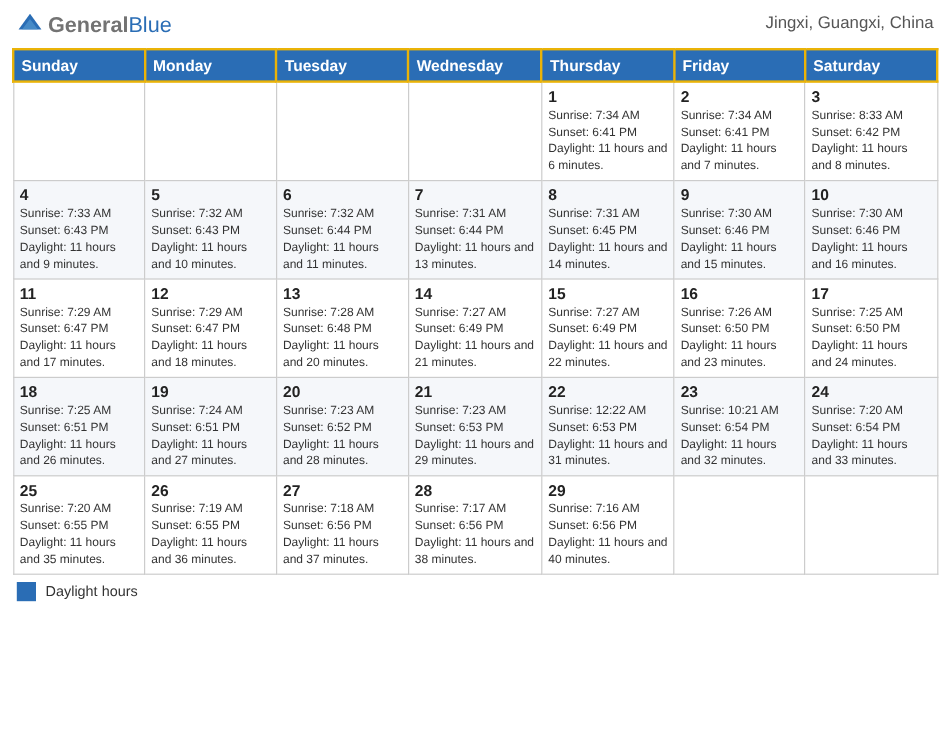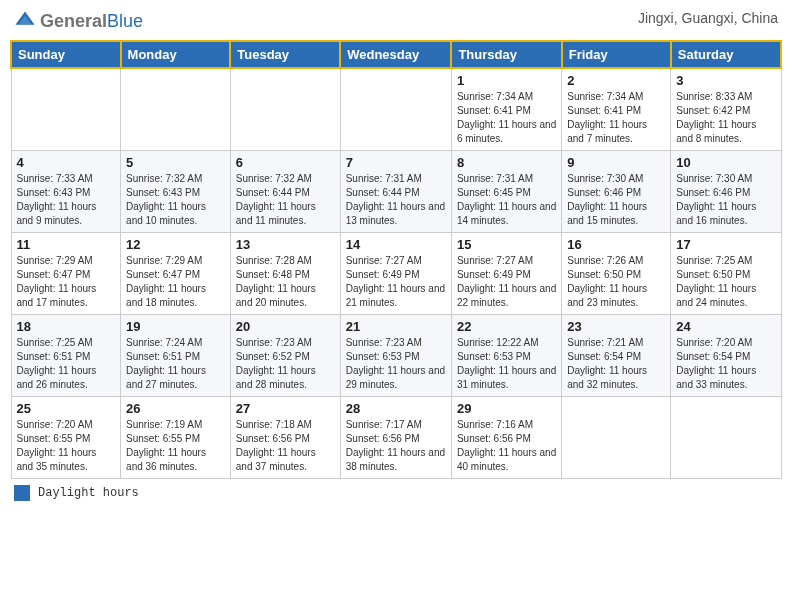--- a/index.html
+++ b/index.html
@@ -96,21 +96,20 @@
     }
     .footer-swatch {
       width: 16px;
       height: 16px;
       background: #2a6db5;
       display: inline-block;
     }
     .footer-text {
       font-size: 12px;
       color: #333;
-      font-family: Liberation Mono, monospace;
     }
   </style>
 </head>
 <body>
 
 <div class="header">
   <div class="logo">
     <svg class="logo-icon" viewBox="0 0 30 30">
       <polygon points="15,2 28,20 2,20" fill="#2a6db5"></polygon>
       <polygon points="15,8 24,20 6,20" fill="#5a9fd4" opacity="0.6"></polygon>
@@ -275,21 +274,21 @@
 Daylight: 11 hours and 29 minutes.</div>
         </td>
         <td>
           <div class="day-number">22</div>
           <div class="day-info">Sunrise: 12:22 AM
 Sunset: 6:53 PM
 Daylight: 11 hours and 31 minutes.</div>
         </td>
         <td>
           <div class="day-number">23</div>
-          <div class="day-info">Sunrise: 7:21 AM
+          <div class="day-info">Sunrise: 10:21 AM
 Sunset: 6:54 PM
 Daylight: 11 hours and 32 minutes.</div>
         </td>
         <td>
           <div class="day-number">24</div>
           <div class="day-info">Sunrise: 7:20 AM
 Sunset: 6:54 PM
 Daylight: 11 hours and 33 minutes.</div>
         </td>
       </tr>

